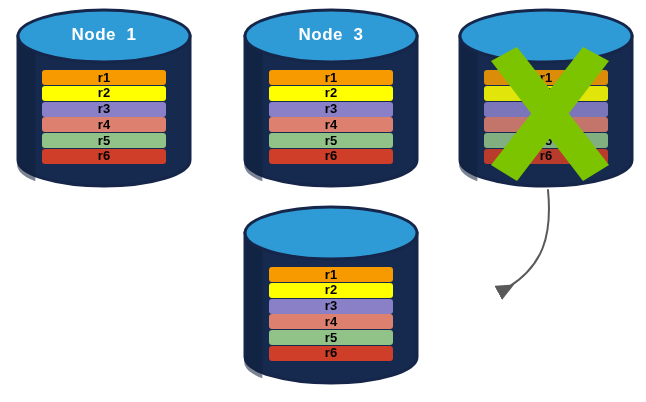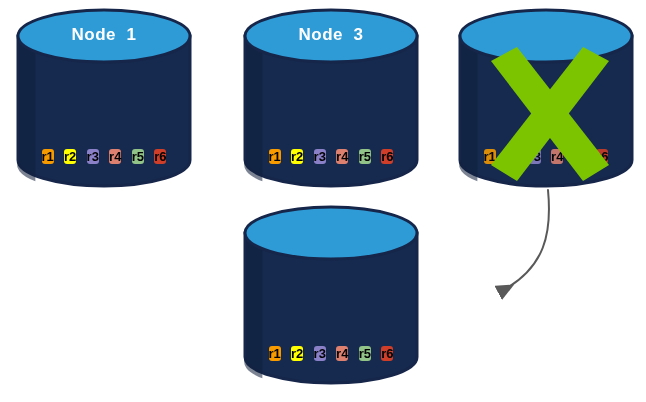--- a/index.html
+++ b/index.html
@@ -46,22 +46,21 @@
     font-family: "Liberation Sans", sans-serif;
     letter-spacing: 0.5px;
     white-space: pre;
     pointer-events: none;
   }
 
   
   .rows {
     position: absolute;
     display: flex;
-    flex-direction: row;
-    align-items: flex-end;
+    flex-direction: column;
   }
   .row-bar {
     position: relative;
     border-radius: 3px;
     display: flex;
     align-items: center;
     justify-content: center;
     box-sizing: border-box;
   }
   .row-label {

